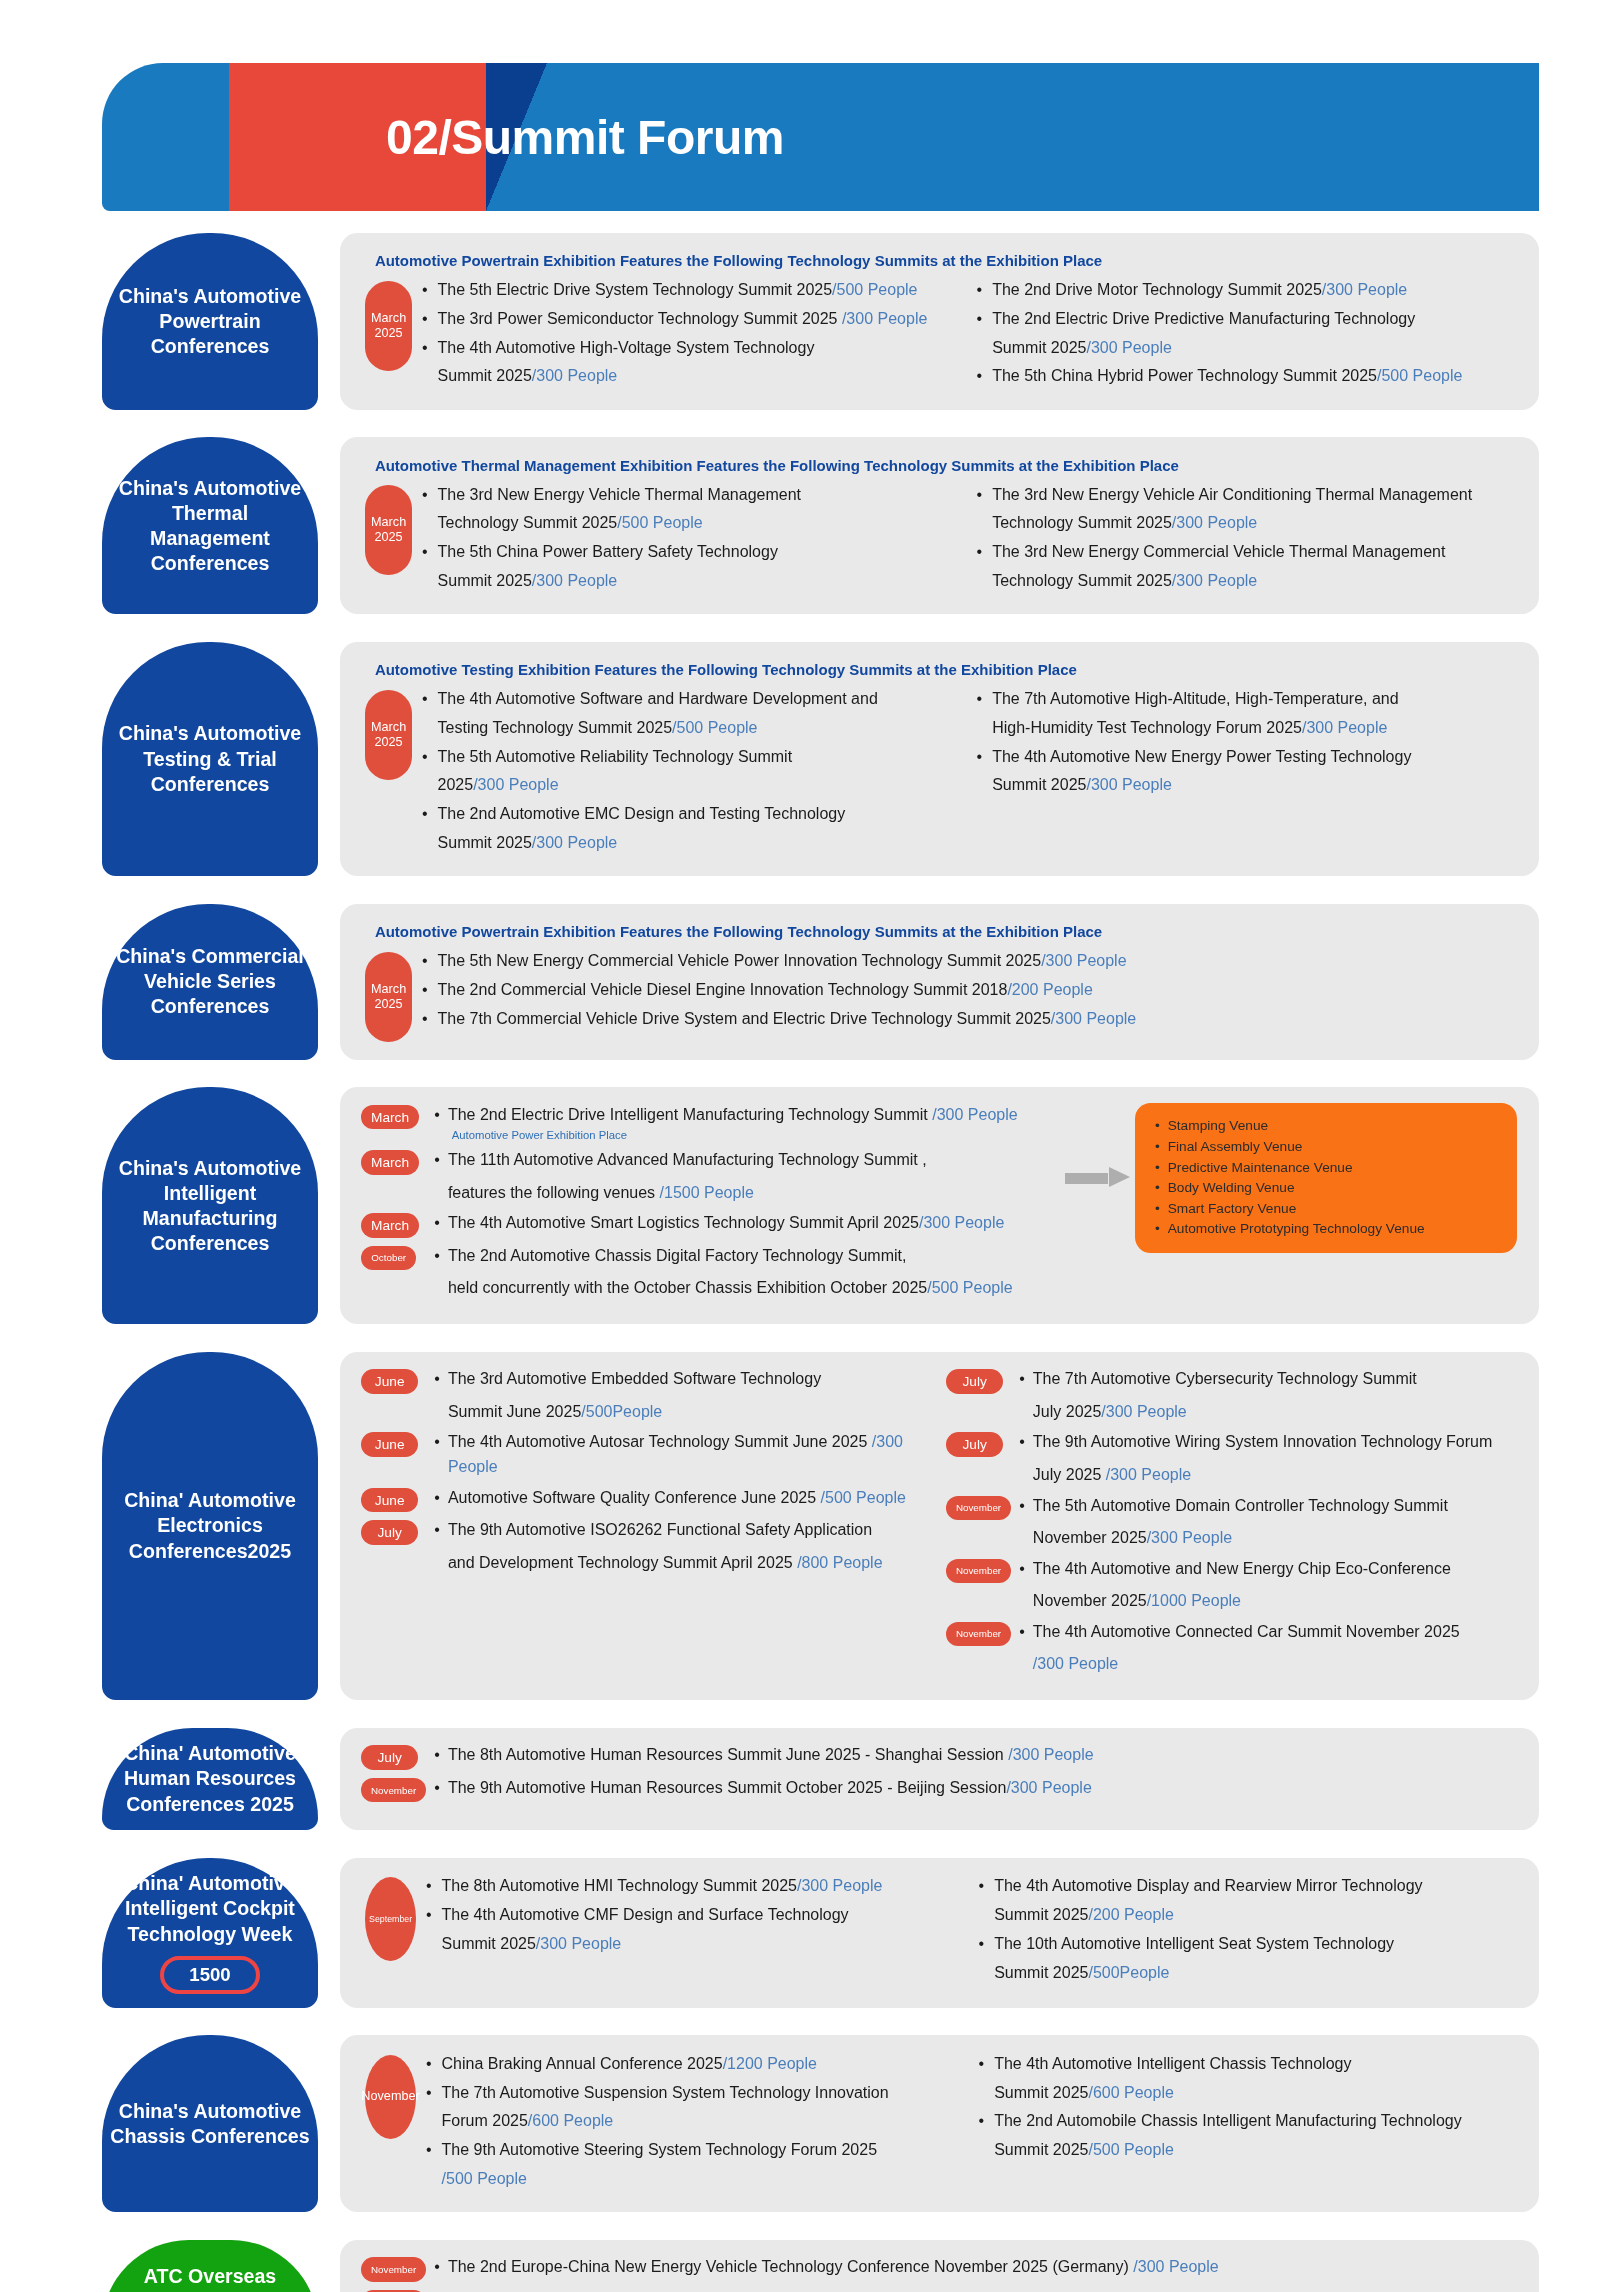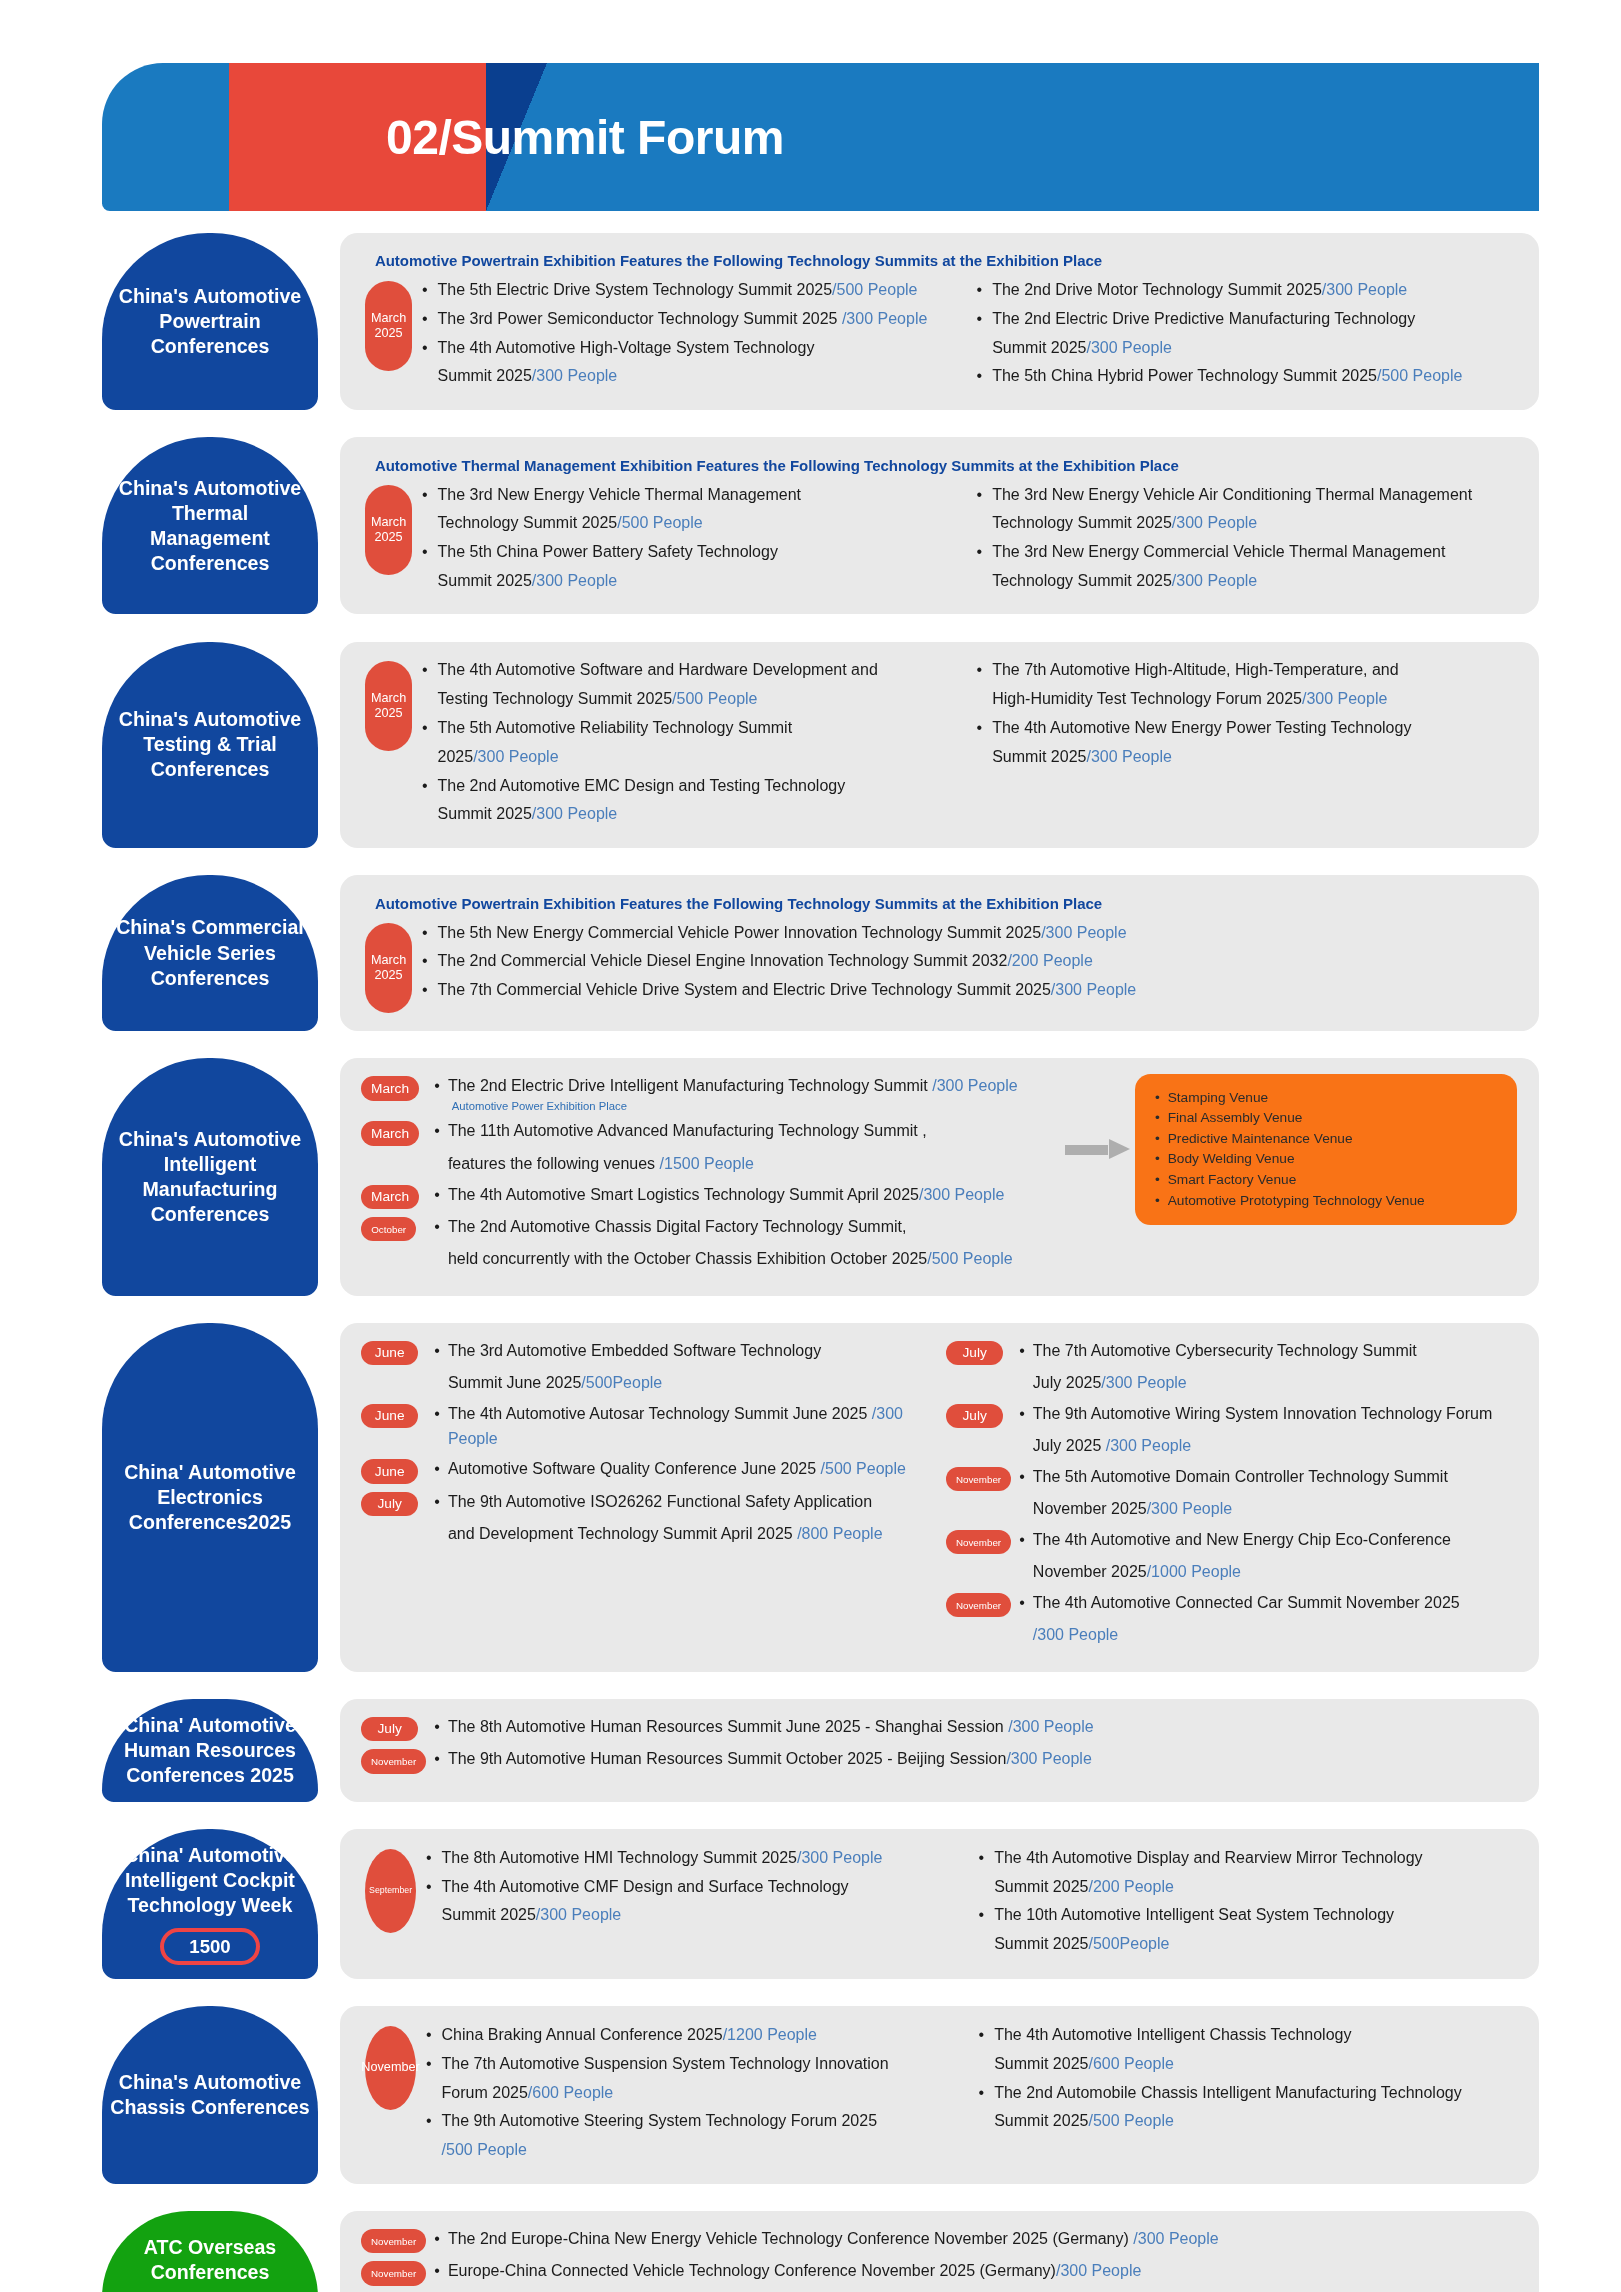--- a/index.html
+++ b/index.html
@@ -346,20 +346,21 @@
               </div>
             </div>
           </div>
         </div>
       </div>
       <div class="row">
         <div class="cat">
           <div>China's Automotive Testing &amp; Trial Conferences</div>
         </div>
         <div class="panel">
+          <div class="panel-head">Automotive Testing Exhibition Features the Following Technology Summits at the Exhibition Place</div>
           <div class="panel-body">
             <div class="date-pill">
               <div>March</div>
               <div>2025</div>
             </div>
             <div class="cols">
               <div class="col">
                 <ul class="items">
                   <li><span>The 4th Automotive Software and Hardware Development and</span></li>
                   <li class="nobullet"><span>Testing Technology Summit  2025</span><span class="ppl">/500 People</span></li>
@@ -389,21 +390,21 @@
           <div class="panel-head">Automotive Powertrain Exhibition Features the Following Technology Summits at the Exhibition Place</div>
           <div class="panel-body">
             <div class="date-pill">
               <div>March</div>
               <div>2025</div>
             </div>
             <div class="cols">
               <div class="col wide">
                 <ul class="items">
                   <li><span>The 5th New Energy Commercial Vehicle Power Innovation Technology Summit 2025</span><span class="ppl">/300 People</span></li>
-                  <li><span>The 2nd Commercial Vehicle Diesel Engine Innovation Technology Summit 2032</span><span class="ppl">/200 People</span></li>
+                  <li><span>The 2nd Commercial Vehicle Diesel Engine Innovation Technology Summit 2018</span><span class="ppl">/200 People</span></li>
                   <li><span>The 7th Commercial Vehicle Drive System and Electric Drive Technology Summit 2025</span><span class="ppl">/300 People</span></li>
                 </ul>
               </div>
             </div>
           </div>
         </div>
       </div>
       <div class="row">
         <div class="cat">
           <div>China's Automotive Intelligent Manufacturing Conferences</div>

